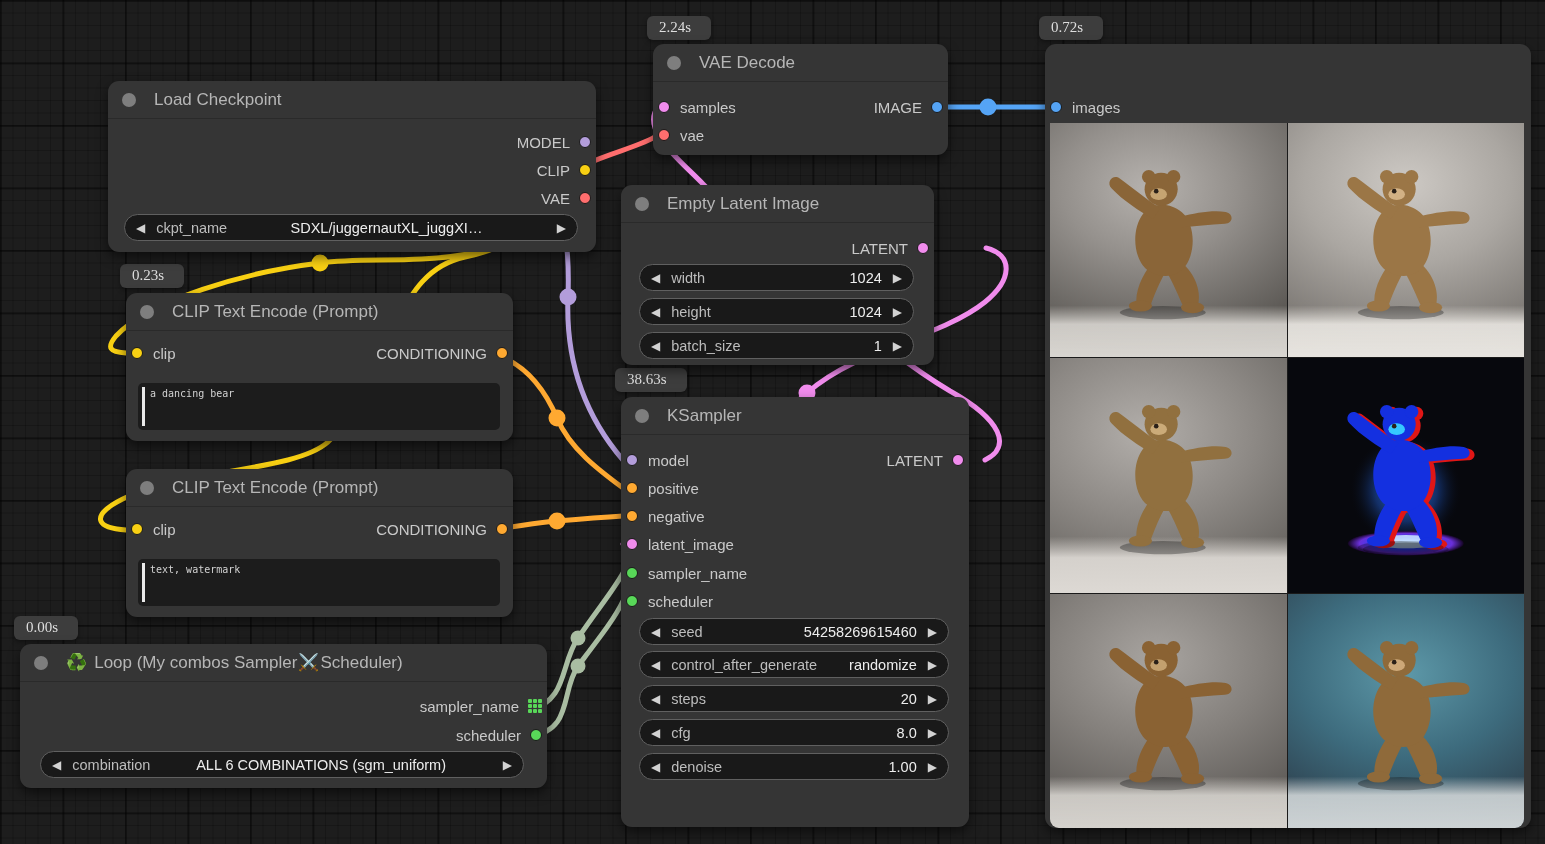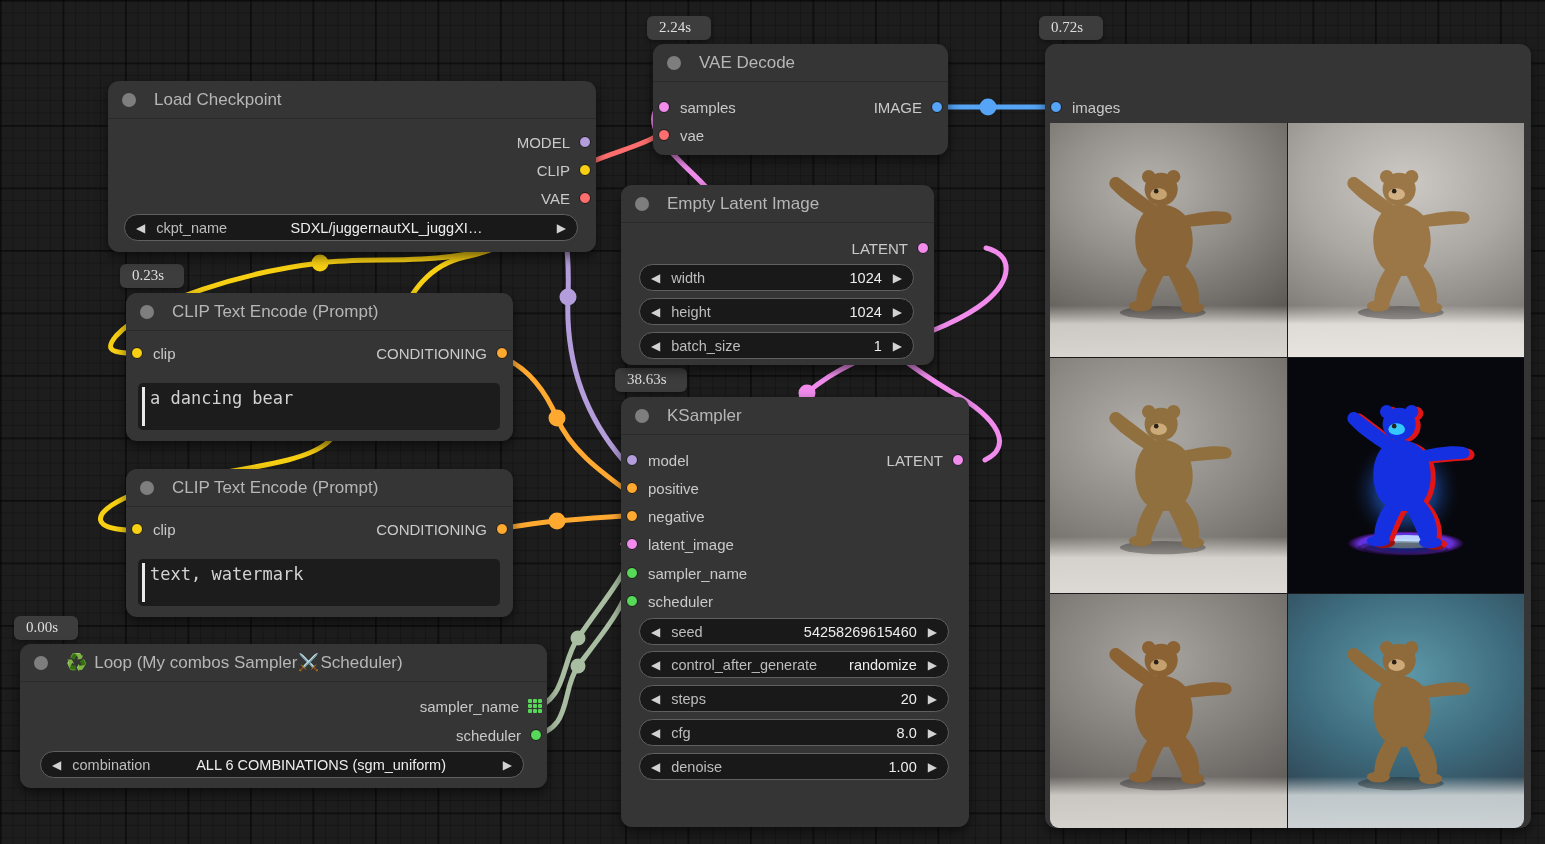--- a/index.html
+++ b/index.html
@@ -49,21 +49,21 @@
     display:flex; align-items:center; font-size:14.5px; overflow:hidden; white-space:nowrap;
   }
   .pill .arrow{color:#d2d2d2; font-size:12px; padding:0 11px; flex:none; font-family:"DejaVu Sans", sans-serif;}
   .pill .wlabel{color:#bdbdbd;}
   .pill .wvalue{color:#ededed;}
   .pill.numeric .wlabel{flex:1;}
   .pill.numeric .wvalue{text-align:right;}
   .pill.combo .wvalue{flex:1; text-align:center;}
   .textbox{
     position:absolute; background:#1c1c1c; border-radius:5px;
-    font-family:"DejaVu Sans Mono", monospace; font-size:17px; color:#d2d2d2;
+    font-family:"DejaVu Sans Mono", monospace; font-size:10px; color:#d2d2d2;
     padding:5px 6px 14px 12px;
   }
   .textbox .caret{position:absolute; left:4px; top:4px; bottom:4px; width:3px; background:#e9e9e9;}
   .badge{
     position:absolute; z-index:1; background:#3d3d3d; border-radius:6px;
     padding:3px 20px 4px 12px; font-family:"Liberation Serif", serif;
     font-size:15px; color:#dedede; box-shadow:0 2px 5px rgba(0,0,0,.4);
   }
   
   .img-grid{

